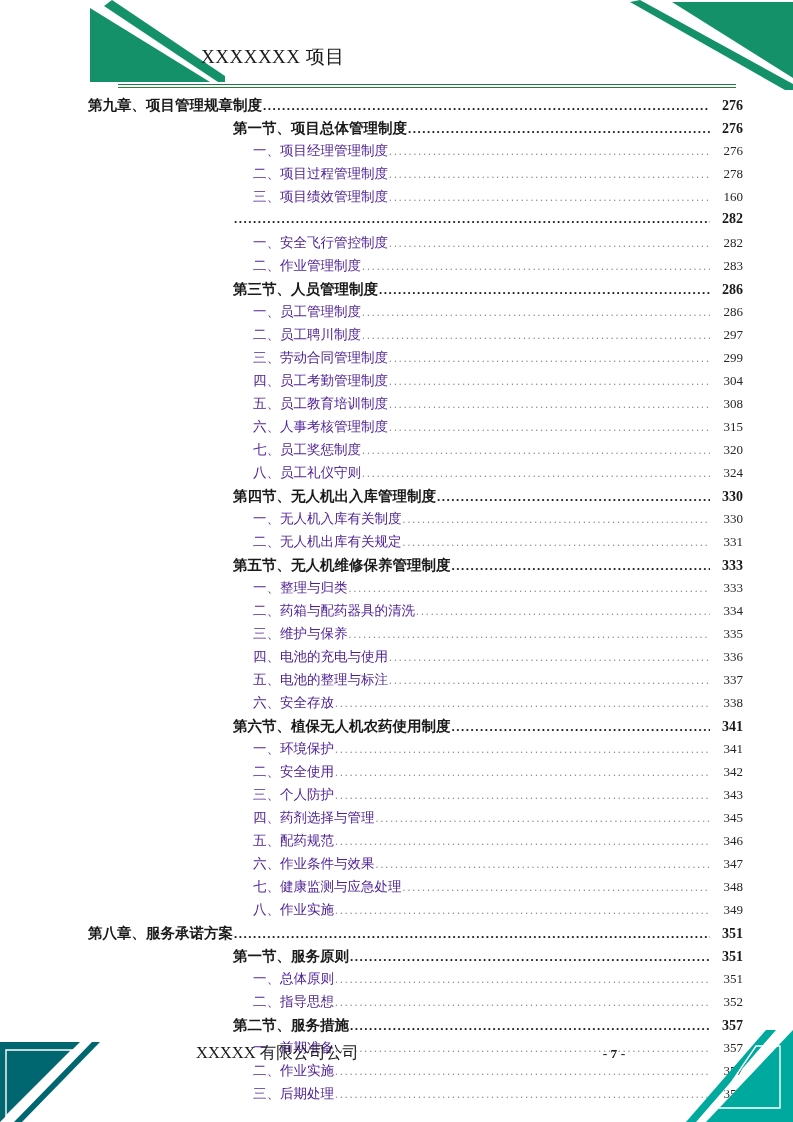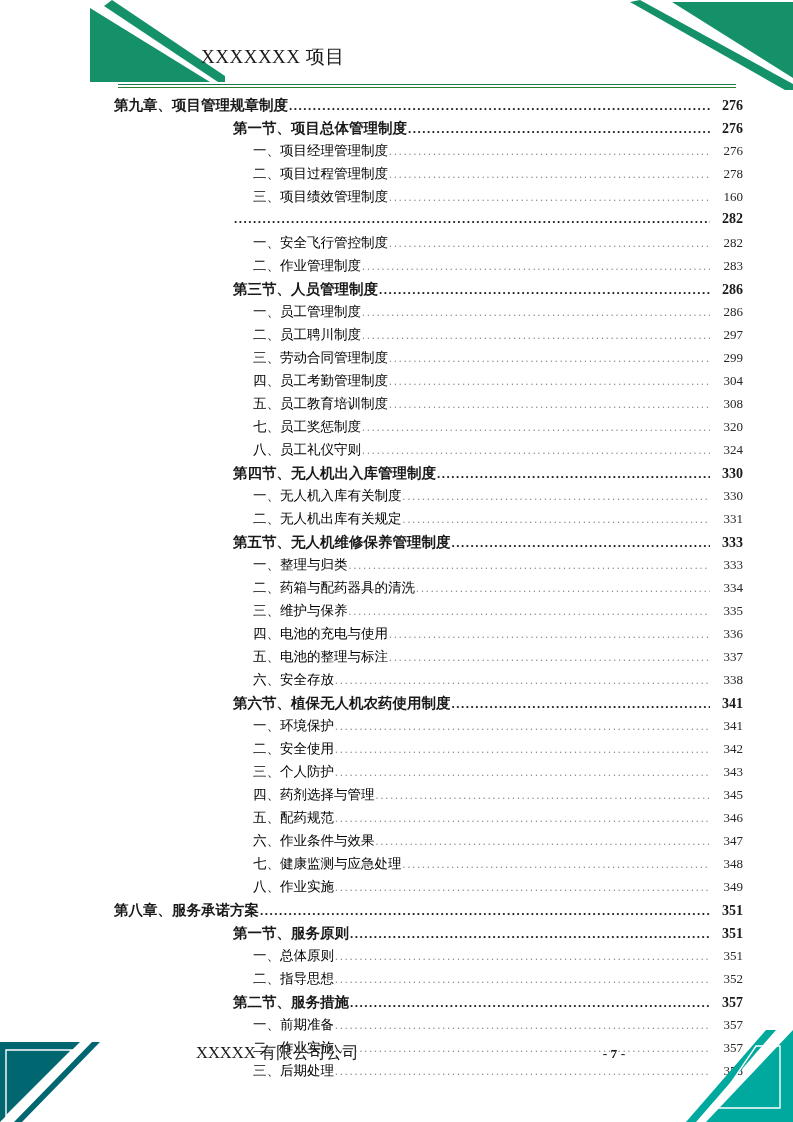--- a/index.html
+++ b/index.html
@@ -79,34 +79,34 @@
     letter-spacing: 1.6px;
     white-space: nowrap;
   }
   .toc-page {
     flex: 0 0 auto;
     text-align: right;
     color: #1a1a1a;
   }
 
   
-  .lvl1 { padding-left: 114px; padding-right: 50px; }
+  .lvl1 { padding-left: 88px; padding-right: 50px; }
   .lvl1 .toc-label { font-weight: bold; font-size: 14.5px; }
   .lvl1 .toc-page  { font-weight: bold; font-size: 14px; width: 32px; }
   .lvl1 .toc-leader::after { font-weight: bold; font-size: 13px; color: #1a1a1a; letter-spacing: 1.5px; }
 
   
   .lvl2 { padding-left: 213px; padding-right: 50px; margin-left: 20px; }
   .lvl2 .toc-label { font-weight: bold; font-size: 14.5px; }
   .lvl2 .toc-page  { font-weight: bold; font-size: 14px; width: 32px; }
   .lvl2 .toc-leader::after { font-weight: bold; font-size: 13px; color: #1a1a1a; letter-spacing: 1.5px; }
 
   
   .lvl3 { padding-left: 253px; padding-right: 50px; }
-  .lvl3 .toc-label { font-weight: normal; font-size: 13.5px; color: #000000; }
+  .lvl3 .toc-label { font-weight: normal; font-size: 13.5px; color: #4c1d95; }
   .lvl3 .toc-page  { font-weight: normal; font-size: 13px; width: 32px; color: #262626; }
   .lvl3 .toc-leader::after { font-weight: normal; font-size: 11.5px; color: #8a8a8a; letter-spacing: 2px; }
 
   
   .footer-company {
     position: absolute;
     left: 196px;
     top: 1042px;
     font-size: 16.5px;
     color: #1a1a1a;
@@ -207,20 +207,25 @@
         <span class="toc-label">四、员工考勤管理制度</span>
         <span class="toc-leader"></span>
         <span class="toc-page">304</span>
       </div>
       <div class="toc-row lvl3">
         <span class="toc-label">五、员工教育培训制度</span>
         <span class="toc-leader"></span>
         <span class="toc-page">308</span>
       </div>
       <div class="toc-row lvl3">
+        <span class="toc-label">六、人事考核管理制度</span>
+        <span class="toc-leader"></span>
+        <span class="toc-page">315</span>
+      </div>
+      <div class="toc-row lvl3">
         <span class="toc-label">七、员工奖惩制度</span>
         <span class="toc-leader"></span>
         <span class="toc-page">320</span>
       </div>
       <div class="toc-row lvl3">
         <span class="toc-label">八、员工礼仪守则</span>
         <span class="toc-leader"></span>
         <span class="toc-page">324</span>
       </div>
       <div class="toc-row lvl2">

